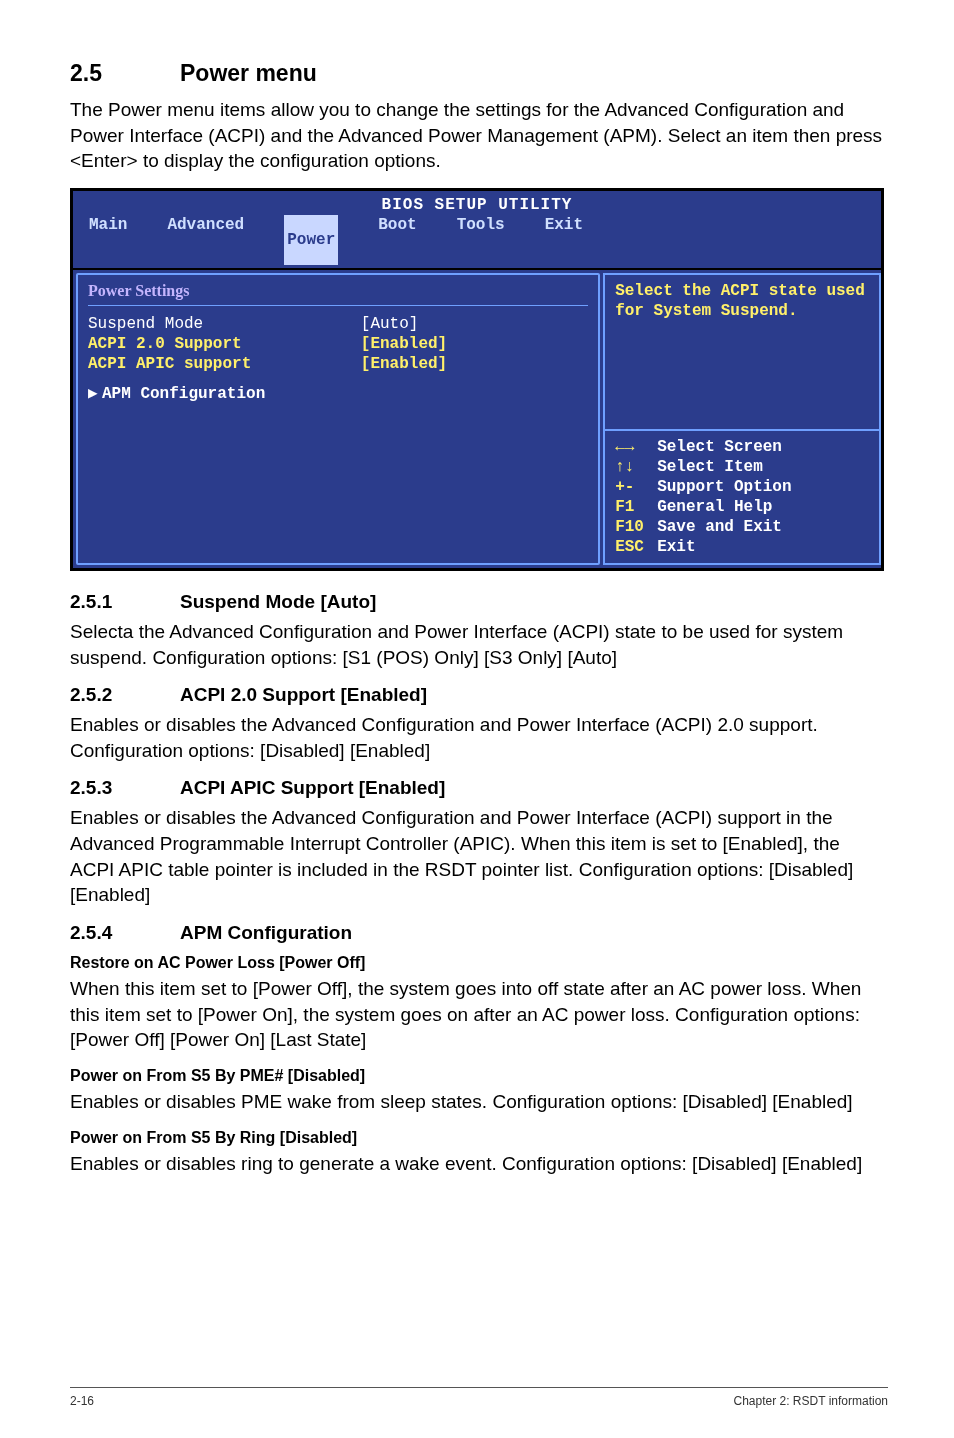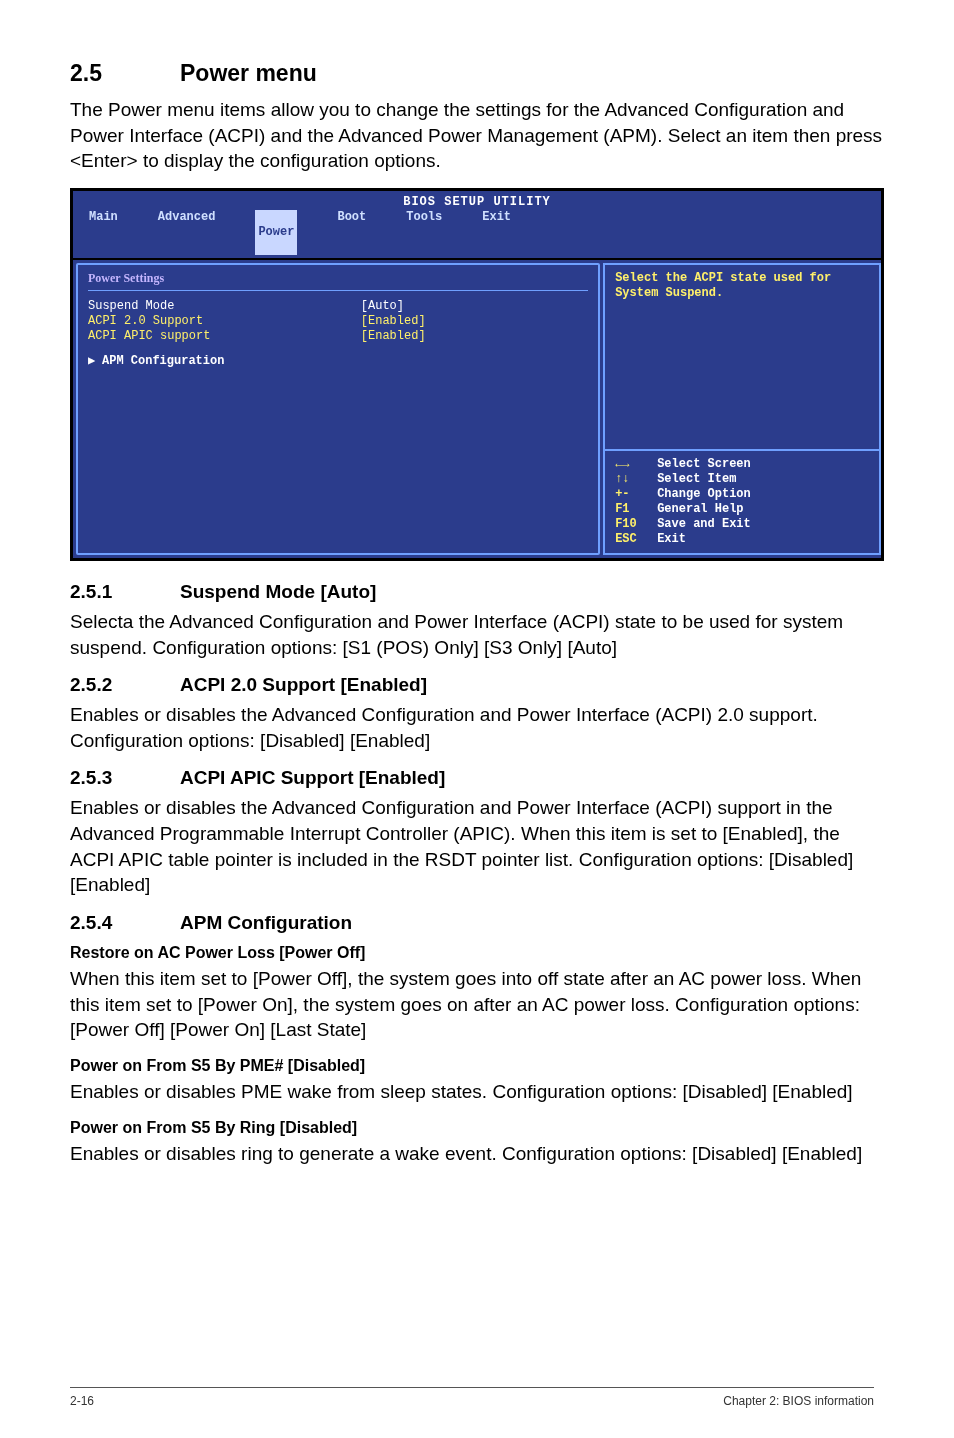--- a/index.html
+++ b/index.html
@@ -20,21 +20,21 @@
   .section-title .num { display:inline-block; width: 110px; }
   .body-text {
     font-size: 19px;
     line-height: 1.35;
     margin-bottom: 14px;
   }
   .bios-box {
     border: 3px solid #000;
     background: #2b3c8c;
     font-family: "Courier New", monospace;
-    font-size: 12px;
+    font-size: 16px;
     line-height: 1.25;
     margin-bottom: 20px;
   }
   .bios-header {
     color: #fff;
     padding: 4px 6px 3px 6px;
   }
   .bios-header .title { text-align: center; font-weight: bold; letter-spacing: 1px; }
   .bios-tabs { display: flex; gap: 40px; padding-left: 10px; font-weight: bold; }
   .bios-tabs span { color: #d0e0ff; }
@@ -74,21 +74,21 @@
   }
   .bios-divider {
     border-top: 1px solid #6fa0ff;
     margin: 4px 0 8px 0;
   }
   .bios-row { display: flex; }
   .bios-row .label { flex: 1.2; }
   .bios-row .val { flex: 1; color: #d0e0ff; }
   .bios-row.sel .label { color: #fff; background: transparent; }
   .bios-row.sel { color:#fff; }
-  .bios-row.yel { color: #fff06a; font-weight: normal; }
+  .bios-row.yel { color: #fff06a; font-weight: bold; }
   .bios-sub { color: #fff; font-weight: bold; }
   .arrow { display:inline-block; width: 14px; }
   .bios-footer {
     border-top: 2px solid #000;
     text-align: center;
     color: #fff;
     background: #2b3c8c;
     padding: 2px 0;
     font-weight: bold;
   }
@@ -102,21 +102,21 @@
   .subsection .num { display:inline-block; width: 110px; }
   .subsub {
     font-size: 16px;
     font-weight: bold;
     margin: 10px 0 4px 0;
   }
   .page-footer {
     position: absolute;
     bottom: 30px;
     left: 70px;
-    right: 80px;
+    right: 66px;
     border-top: 1px solid #555;
     padding-top: 6px;
     font-size: 12px;
     color: #333;
     display: flex;
     justify-content: space-between;
   }
 </style>
 </head>
 <body>
@@ -166,21 +166,21 @@
         <div class="key-row">
             <span class="k">←→</span>
             <span>Select Screen</span>
           </div>
         <div class="key-row">
             <span class="k">↑↓</span>
             <span>Select Item</span>
           </div>
         <div class="key-row">
             <span class="k">+-</span>
-            <span>Change Option</span>
+            <span>Support Option</span>
           </div>
         <div class="key-row">
             <span class="k">F1</span>
             <span>General Help</span>
           </div>
         <div class="key-row">
             <span class="k">F10</span>
             <span>Save and Exit</span>
           </div>
         <div class="key-row">
@@ -215,14 +215,14 @@
 <div class="body-text">When this item set to [Power Off], the system goes into off state after an AC power loss. When this item set to [Power On], the system goes on after an AC power loss. Configuration options: [Power Off] [Power On] [Last State]</div>
 
 <div class="subsub">Power on From S5 By PME# [Disabled]</div>
 <div class="body-text">Enables or disables PME wake from sleep states. Configuration options: [Disabled] [Enabled]</div>
 
 <div class="subsub">Power on From S5 By Ring [Disabled]</div>
 <div class="body-text">Enables or disables ring to generate a wake event. Configuration options: [Disabled] [Enabled]</div>
 
 <div class="page-footer">
   <span>2-16</span>
-  <span>Chapter 2: BIOS information</span>
+  <span>Chapter 2: RSDT information</span>
 </div>
 
 </body></html>

